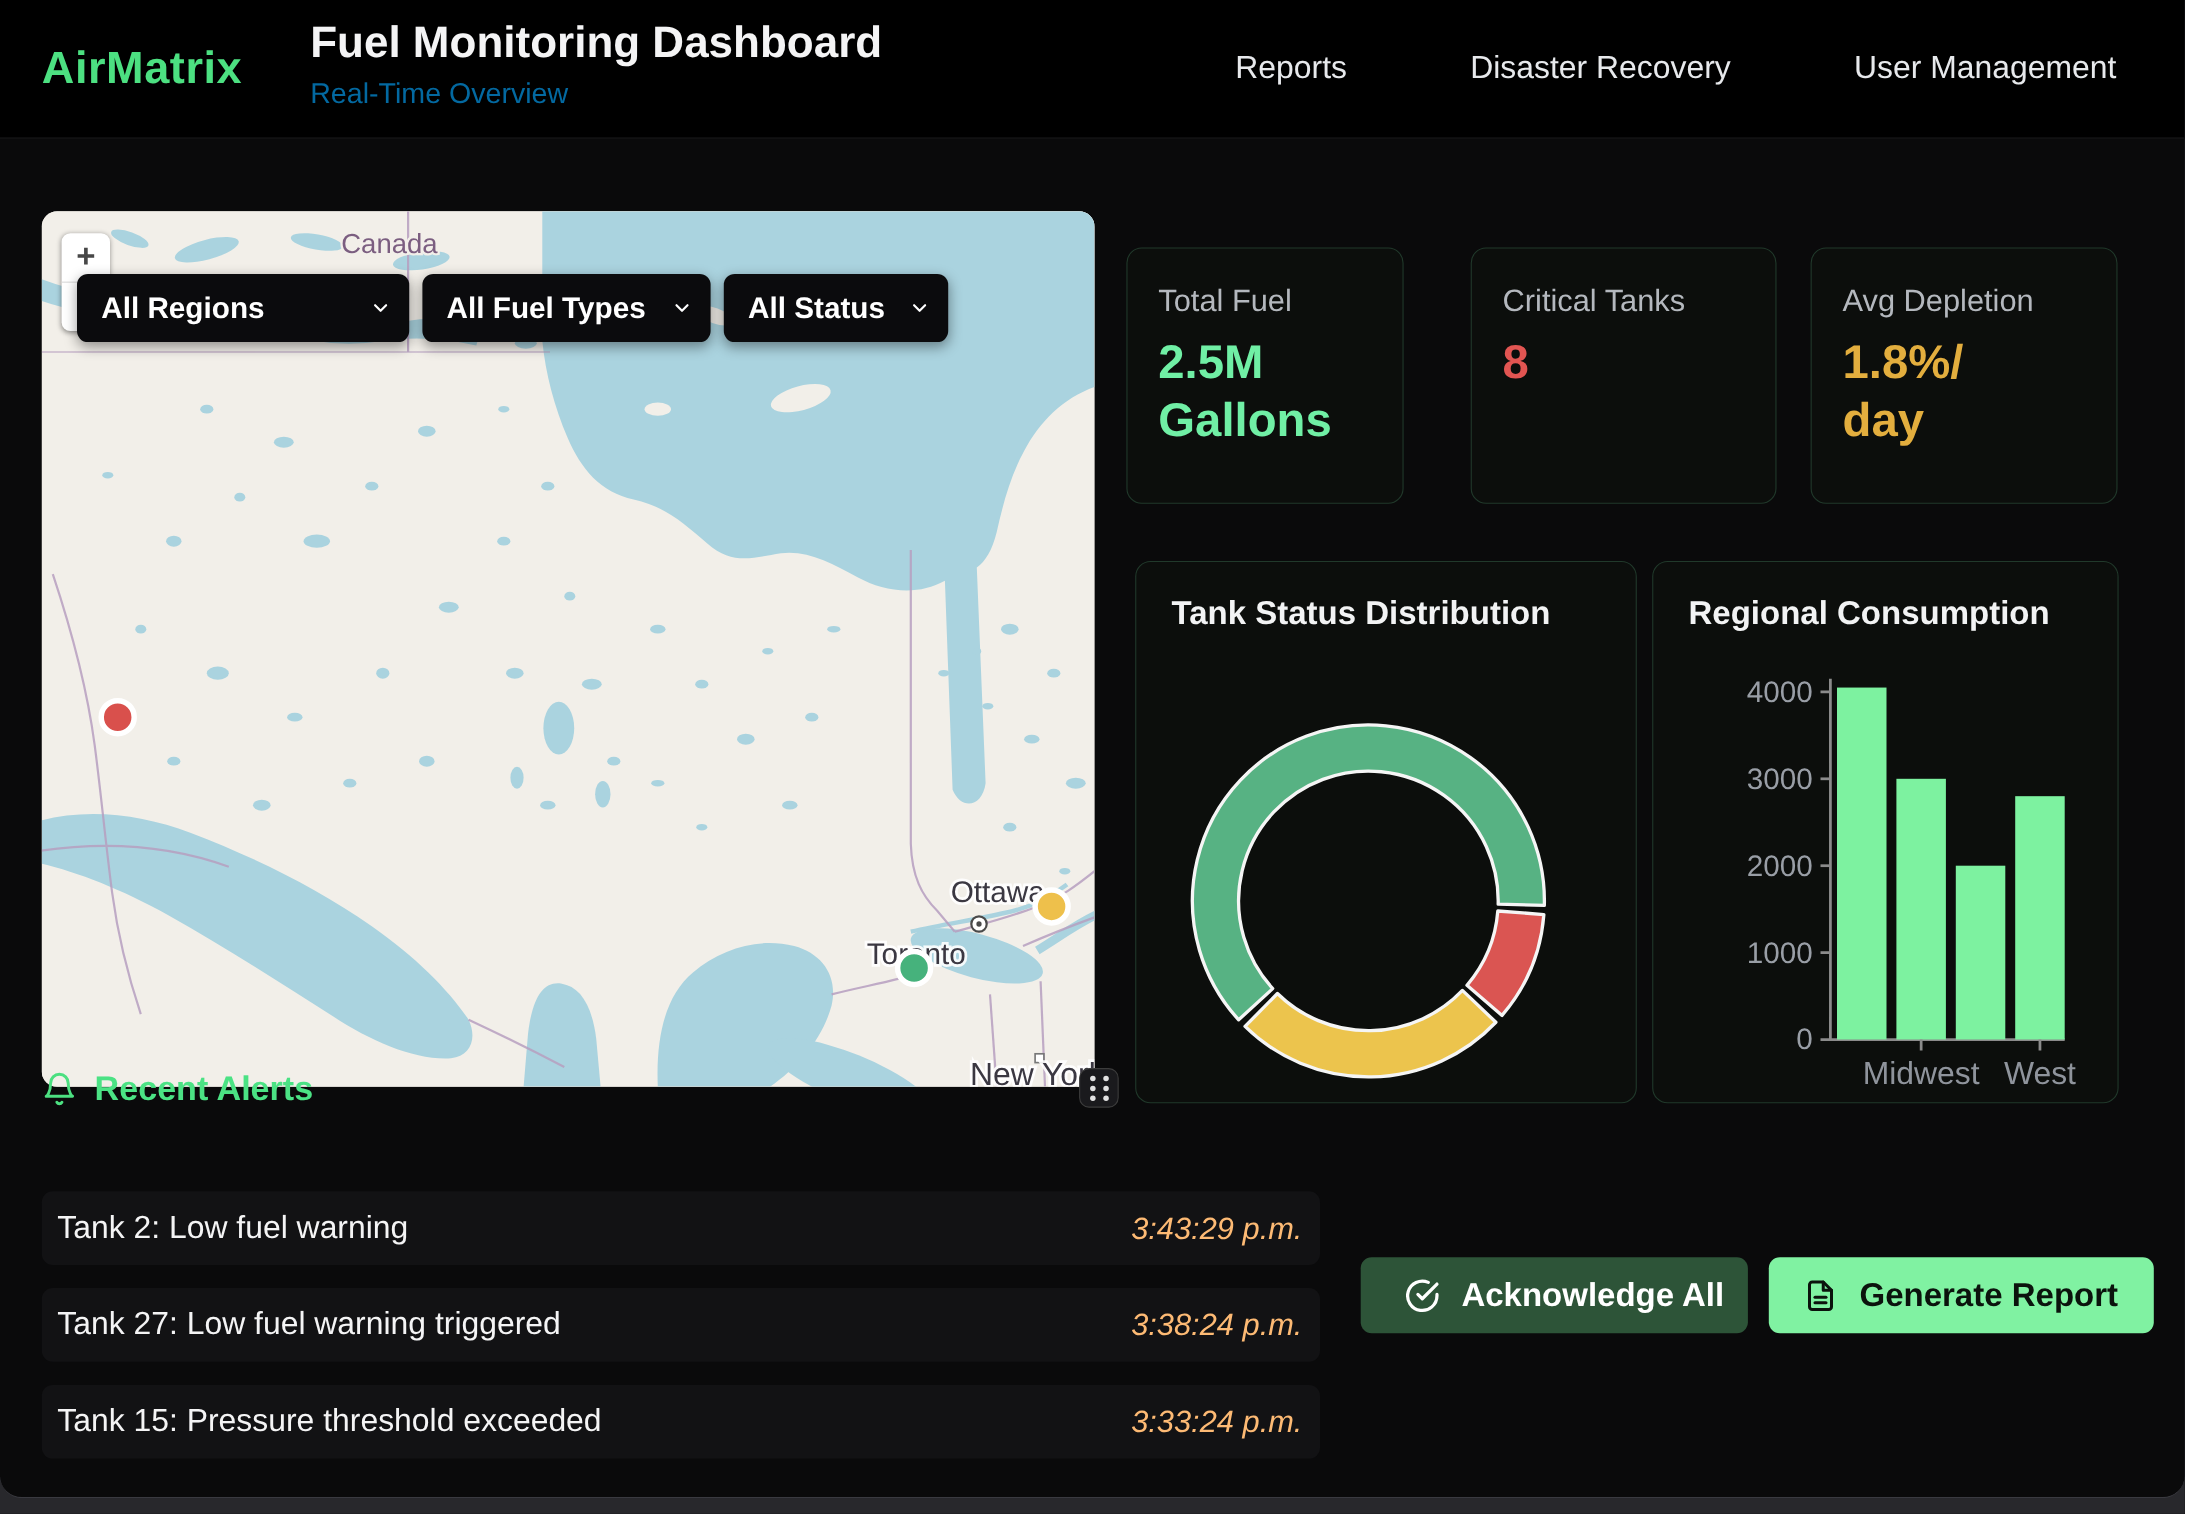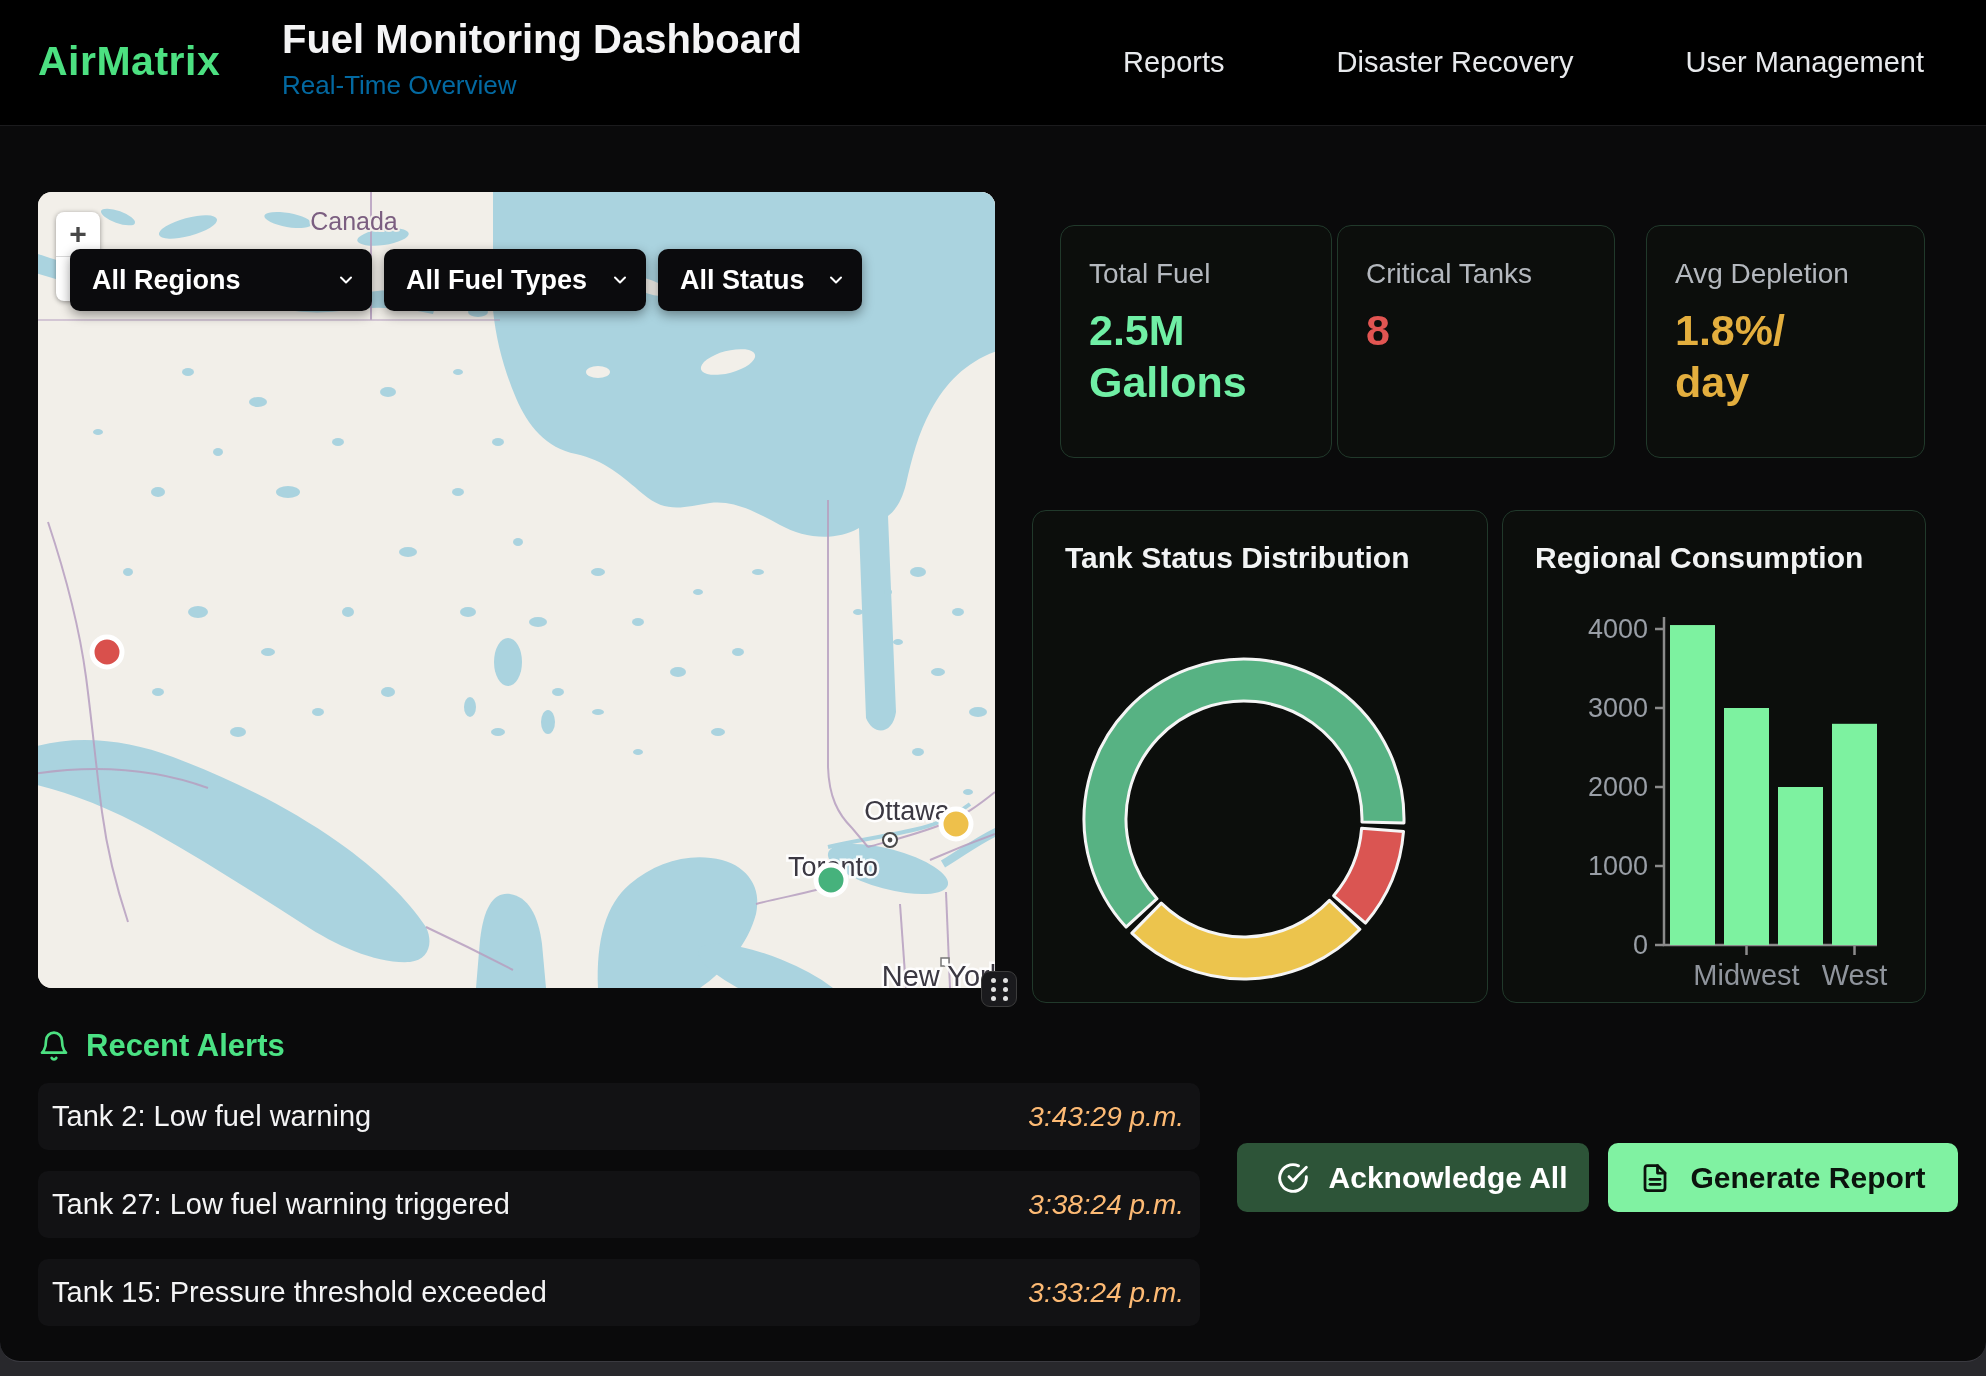--- a/index.html
+++ b/index.html
@@ -34,36 +34,36 @@
     box-sizing:border-box;box-shadow:0 4px 12px rgba(0,0,0,.4);cursor:pointer;}
   .filter.w1{width:302px}.filter.w2{width:262px}.filter.w3{width:204px}
   .drag-handle{position:absolute;left:981px;top:971px;width:34px;height:34px;background:#1a1a1d;
     border:1px solid #3c3c3c;border-radius:9px;display:grid;grid-template-columns:repeat(2,5px);
     gap:4px 7px;place-content:center;z-index:6;cursor:grab;}
   .drag-handle i{width:5px;height:5px;border-radius:50%;background:#e2e2e2;}
 
   
   .kpi{position:absolute;top:225px;height:233px;background:#0c0e0c;border:1.5px solid #21392b;
     border-radius:14px;box-sizing:border-box;padding:32px 28px;}
-  #kpi-0{left:1060px;width:272px}#kpi-1{left:1337px;width:278px}#kpi-2{left:1646px;width:279px}
+  #kpi-0{left:1024px;width:252px}#kpi-1{left:1337px;width:278px}#kpi-2{left:1646px;width:279px}
   .kpi .label{font-size:28px;color:#b4b8be;font-weight:500;margin-bottom:14px;}
   .kpi .value{font-size:43px;font-weight:bold;line-height:1.22;white-space:pre-line;}
 
   
   .chart-card{position:absolute;top:510px;height:493px;background:#0c0e0c;border:1.5px solid #21392b;
     border-radius:14px;box-sizing:border-box;overflow:hidden;}
   #donut-card{left:1032px;width:456px}
   #bar-card{left:1502px;width:424px}
   .chart-card svg.chart{position:absolute;left:0;top:0;}
   .chart-card h2{position:relative;z-index:1;margin:30px 0 0 32px;font-size:30px;color:#f2f3f4;}
   .tick-label{font-family:"Liberation Sans",sans-serif;font-size:27px;fill:#999ea6;}
   .cat-label{font-family:"Liberation Sans",sans-serif;font-size:29px;fill:#8f949c;}
 
   
-  .alerts-header{position:absolute;left:38px;top:1028px;display:flex;align-items:center;gap:16px;}
+  .alerts-header{position:absolute;left:38px;top:972px;display:flex;align-items:center;gap:16px;}
   .alerts-title{font-size:31px;font-weight:bold;color:#4be284;}
   .alert-row{position:absolute;left:38px;width:1162px;height:67px;background:#121214;border-radius:10px;
     display:flex;align-items:center;justify-content:space-between;padding:0 16px 0 14px;box-sizing:border-box;}
   #alert-0{top:1083px}#alert-1{top:1171px}#alert-2{top:1259px}
   .alert-msg{font-size:29px;color:#f4f4f5;}
   .alert-time{font-size:28px;color:#fdba74;font-style:italic;}
 
   
   .btn{position:absolute;top:1143px;height:69px;border-radius:10px;display:flex;align-items:center;
     justify-content:center;gap:20px;font-size:30px;font-weight:bold;border:none;cursor:pointer;

